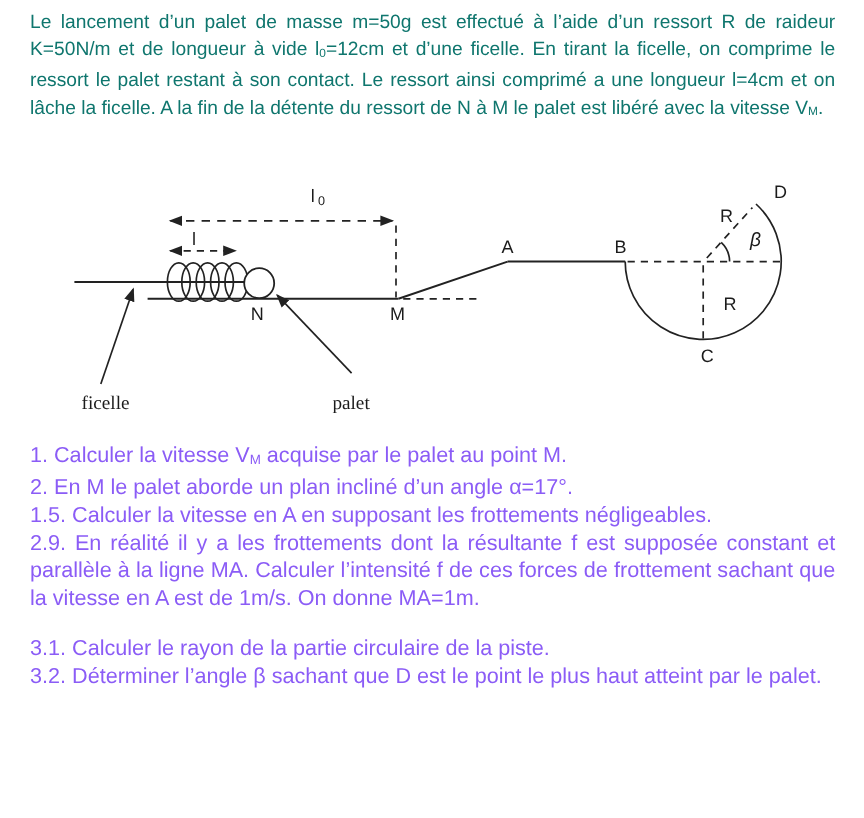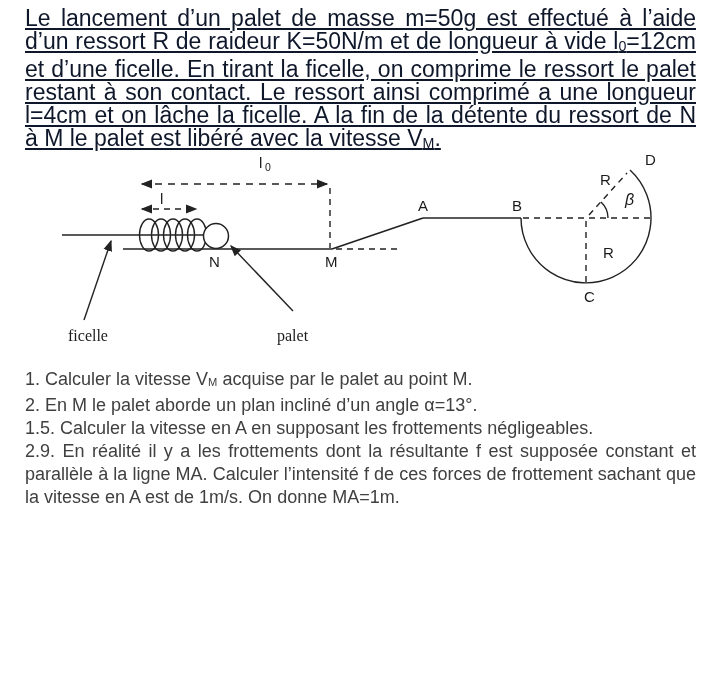--- a/index.html
+++ b/index.html
@@ -7,27 +7,26 @@
     width:720px;height:682px;
     background:#ffffff;
     font-family:"Liberation Sans",sans-serif;
     color:#1d1d1d;
     position:relative;
     overflow:hidden;
   }
   .page{position:absolute;inset:0;}
   .para{
     position:absolute;left:25px;width:671px;margin:0;
-    font-size:23px;line-height:23px;text-align:justify;
-    color:#0f172a;
-    text-decoration:underline;
+    font-size:16px;line-height:23px;text-align:justify;
+    color:#0f766e;
   }
   .intro{top:7px;}
   .qblock{position:absolute;left:25px;width:671px;}
-  .qblock p{margin:0;font-size:18px;line-height:23px;text-align:justify;color:#404040;}
+  .qblock p{margin:0;font-size:18px;line-height:23px;text-align:justify;color:#8b5cf6;}
   .q-part1{top:368px;}
   .q-part2{top:529px;}
   .subsc{font-size:0.62em;vertical-align:-0.12em;}
   svg.diagram{position:absolute;top:145px;left:0;}
   .stroke{stroke:#222222;fill:none;}
   .thick{stroke-width:1.7;}
   .thin{stroke-width:1.4;}
   .dash{stroke-dasharray:6 5;}
   .dashlong{stroke-dasharray:7 6;}
   .lbl{font-size:15px;fill:#1b1b1b;font-family:"Liberation Sans",sans-serif;}
@@ -88,21 +87,23 @@
     <text class="lbl" x="645" y="165">D</text>
     <text class="lbl" x="600" y="185">R</text>
     <text class="lbl" x="603" y="258">R</text>
     <text class="lbl beta" x="625" y="205">β</text>
     <text class="lbl-serif" x="68" y="341">ficelle</text>
     <text class="lbl-serif" x="277" y="341">palet</text>
   </svg>
 
   <div class="qblock q-part1">
     <p><span>1. Calculer la vitesse V</span><span class="subsc">M</span><span> acquise par le palet au point M.</span></p>
-    <p><span>2. En M le palet aborde un plan incliné d’un angle α=13°.</span></p>
+    <p><span>2. En M le palet aborde un plan incliné d’un angle α=17°.</span></p>
     <p><span>1.5. Calculer la vitesse en A en supposant les frottements négligeables.</span></p>
     <p><span>2.9. En réalité il y a les frottements dont la résultante f est supposée constant et parallèle à la ligne MA. Calculer l’intensité f de ces forces de frottement sachant que la vitesse en A est de 1m/s. On donne MA=1m.</span></p>
   </div>
 
   <div class="qblock q-part2">
+    <p><span>3.1. Calculer le rayon de la partie circulaire de la piste.</span></p>
+    <p><span>3.2. Déterminer l’angle β sachant que D est le point le plus haut atteint par le palet.</span></p>
   </div>
 
 </div>
 
 </body></html>

